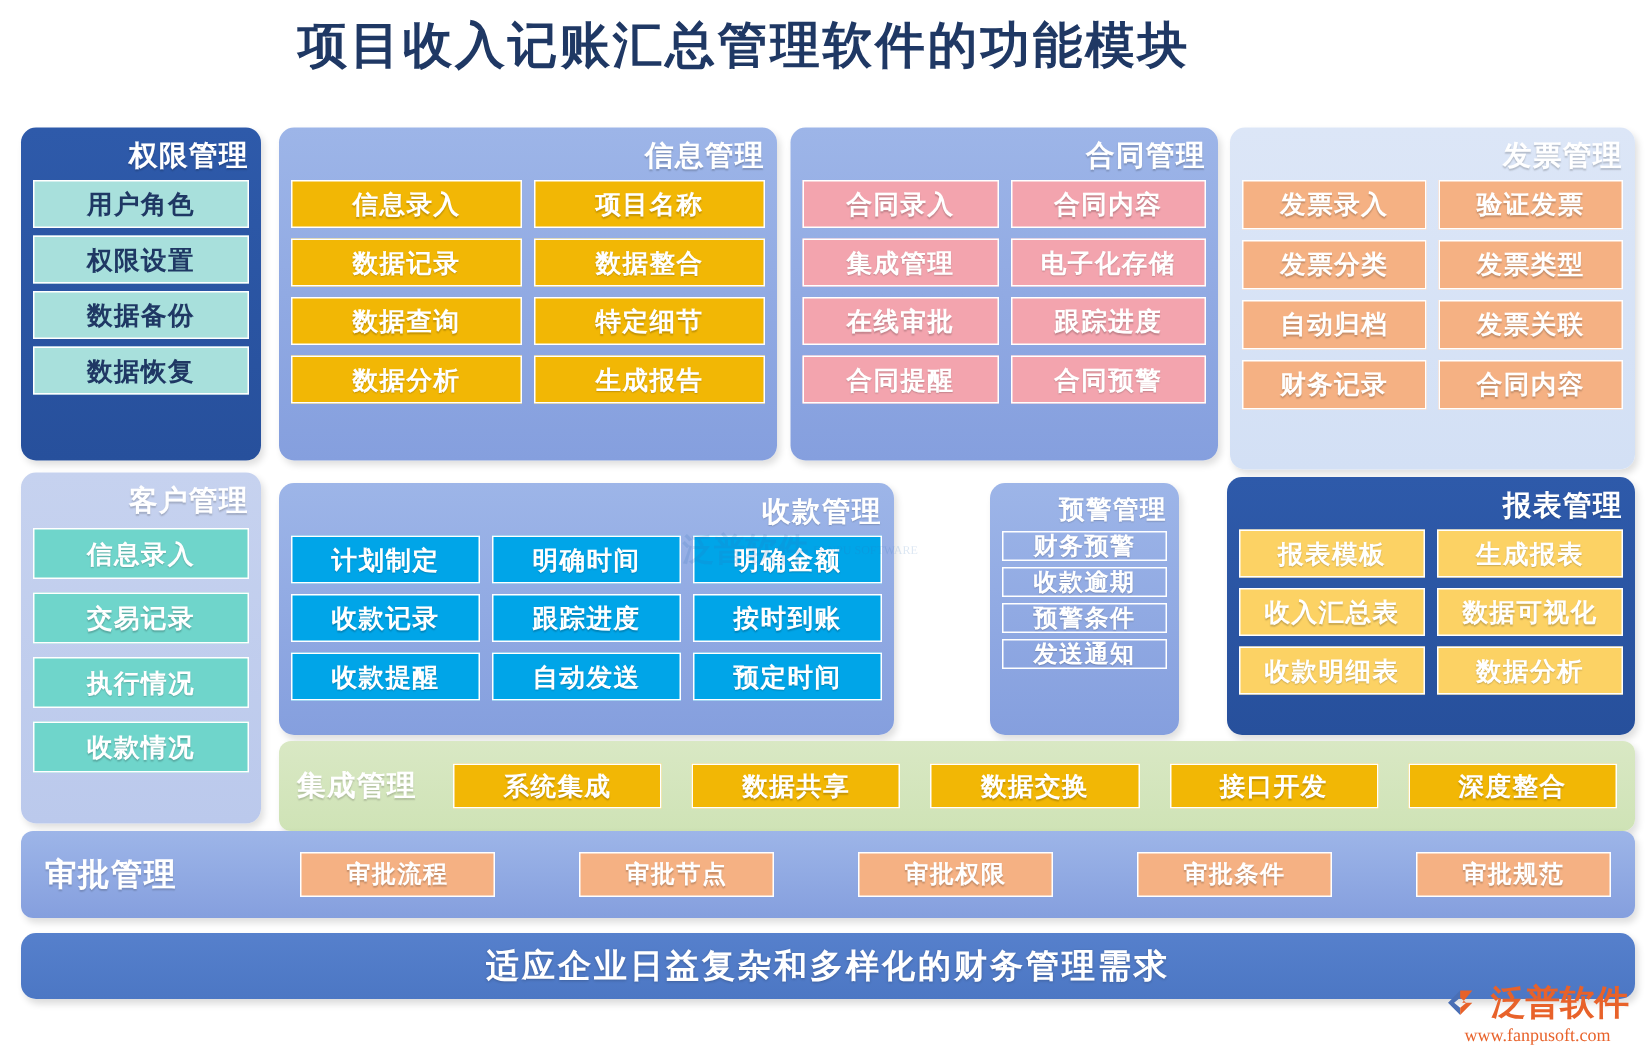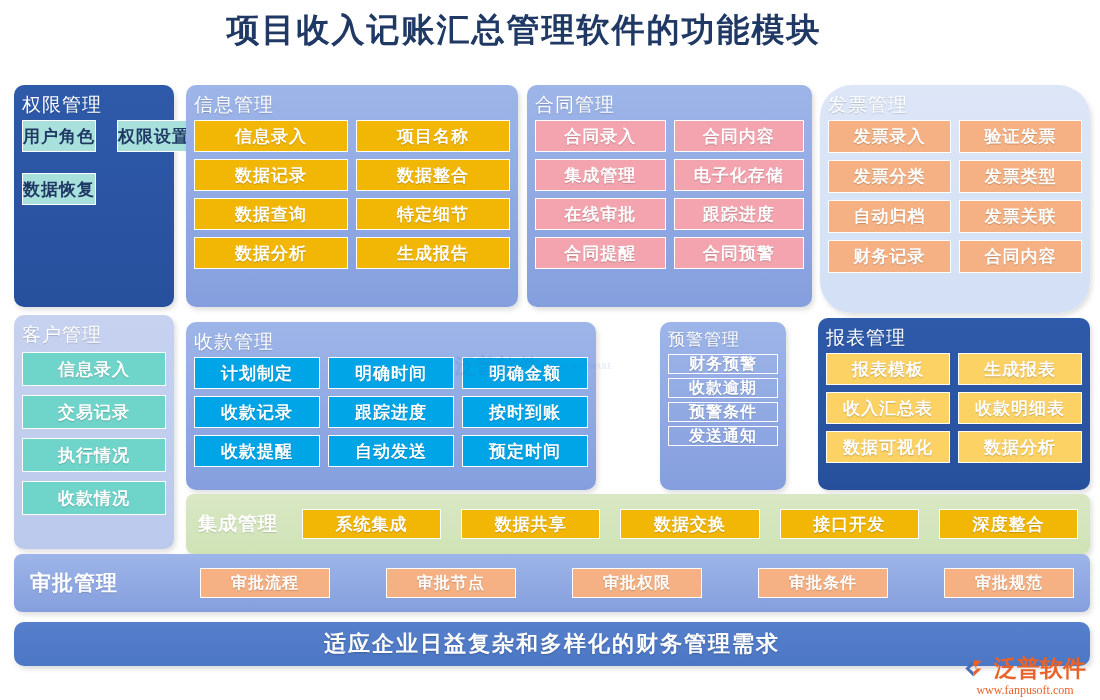--- a/index.html
+++ b/index.html
@@ -11,68 +11,67 @@
   }
   #page { position: relative; width: 1100px; height: 700px; background:#fff; }
 
   
   .page-title {
     position: absolute; left: 0; top: 8px; width: 992px;
     text-align: center;
     font-size: 33px; font-weight: bold; letter-spacing: 2px;
     color: #1F3864;
     font-family: "Liberation Serif", "DejaVu Serif", serif;
-    margin-left: 28px;
   }
 
   
   .panel {
     position: absolute;
     border-radius: 10px;
     padding: 6px 8px 8px 8px;
     box-shadow: 2px 3px 5px rgba(0,0,0,.13);
   }
   .panel-title {
-    text-align: left;
+    text-align: right;
     color: #ffffff;
-    font-weight: normal;
+    font-weight: bold;
     font-size: 19px;
     letter-spacing: 1px;
     line-height: 27px;
     text-shadow: 0 1px 1px rgba(0,0,0,.18);
   }
   .grid { display: grid; gap: 6px; }
   .cell {
     display: flex; align-items: center; justify-content: center;
     color: #ffffff; font-weight: bold;
     font-size: 17px; letter-spacing: 1px;
     border: 1px solid #ffffff;
     text-shadow: 0 1px 1px rgba(0,0,0,.20);
     white-space: nowrap;
   }
 
   
   .t-darkblue   { background: linear-gradient(180deg,#2E5AAA 0%, #27509C 100%); }
   .t-peri       { background: linear-gradient(180deg,#9DB5E8 0%, #859FDE 100%); }
   .t-peri-light { background: linear-gradient(180deg,#C6D2EF 0%, #BBC9EC 100%); }
-  .t-lightblue  { background: linear-gradient(180deg,#DCE6F7 0%, #D3E0F5 100%); border-radius: 32px; }
+  .t-lightblue  { background: linear-gradient(180deg,#DCE6F7 0%, #D3E0F5 100%); }
   .t-green      { background: linear-gradient(180deg,#D9E8C4 0%, #CFE3B6 100%); }
 
   .c-cyan   { background:#A8E0DC; color:#1F3864; text-shadow:none; }
   .c-gold   { background:#F2B705; }
   .c-pink   { background:#F3A4AE; }
   .c-orange { background:#F5B183; }
   .c-teal   { background:#6FD5CB; }
   .c-blue   { background:#00A5E8; }
   .c-yellow { background:#FCD264; }
   .c-ghost  { background:transparent; border:1px solid #ffffff; }
 
   
   #p-permission { left:14px;  top:85px;  width:160px; height:222px; }
-  #p-permission .grid { grid-template-columns: 1fr 1fr 1fr; gap:21px; margin-top:2px; }
+  #p-permission .grid { grid-template-columns: 1fr; gap:5px; margin-top:2px; }
   #p-permission .cell { height:32px; font-size:17px; }
 
   #p-info { left:186px; top:85px; width:332px; height:222px; }
   #p-info .grid { grid-template-columns: 1fr 1fr; gap:7px 8px; margin-top:2px; }
   #p-info .cell { height:32px; }
 
   #p-contract { left:527px; top:85px; width:285px; height:222px; }
   #p-contract .grid { grid-template-columns: 1fr 1fr; gap:7px 8px; margin-top:2px; }
   #p-contract .cell { height:32px; }
 
@@ -262,22 +261,22 @@
       <div class="cell c-ghost">发送通知</div>
     </div>
   </div>
 
   <div class="panel t-darkblue" id="p-report">
     <div class="panel-title">报表管理</div>
     <div class="grid">
       <div class="cell c-yellow">报表模板</div>
       <div class="cell c-yellow">生成报表</div>
       <div class="cell c-yellow">收入汇总表</div>
+      <div class="cell c-yellow">数据可视化</div>
       <div class="cell c-yellow">收款明细表</div>
-      <div class="cell c-yellow">数据可视化</div>
       <div class="cell c-yellow">数据分析</div>
     </div>
   </div>
 
   <div class="strip t-green" id="s-integration">
     <div class="strip-label">集成管理</div>
     <div class="strip-items">
       <div class="cell c-gold">系统集成</div>
       <div class="cell c-gold">数据共享</div>
       <div class="cell c-gold">数据交换</div>

